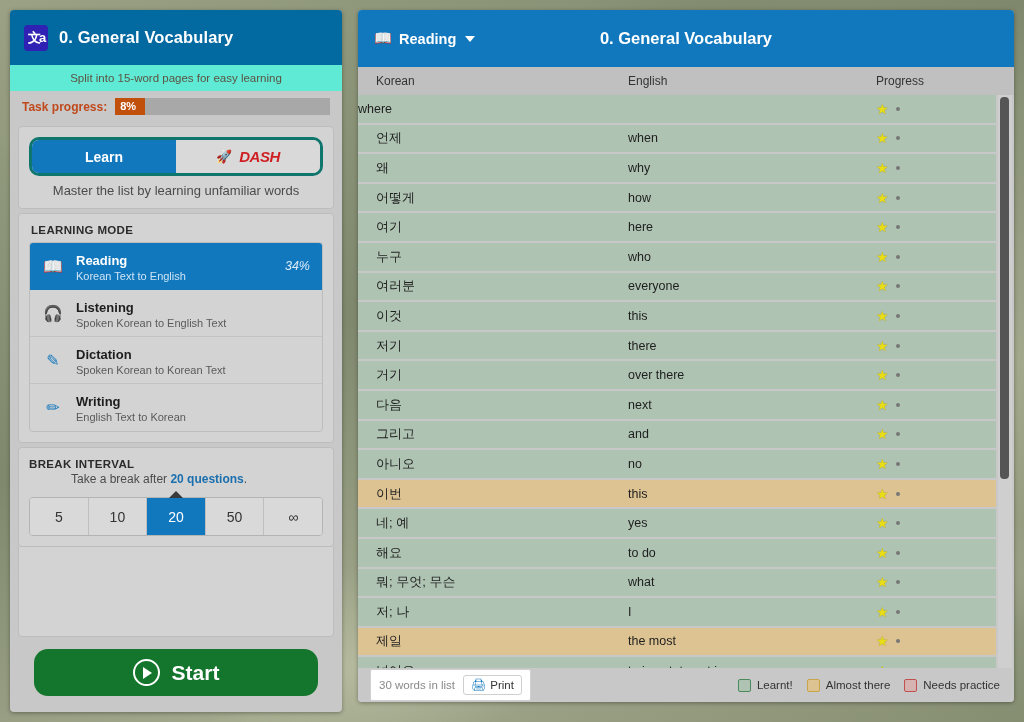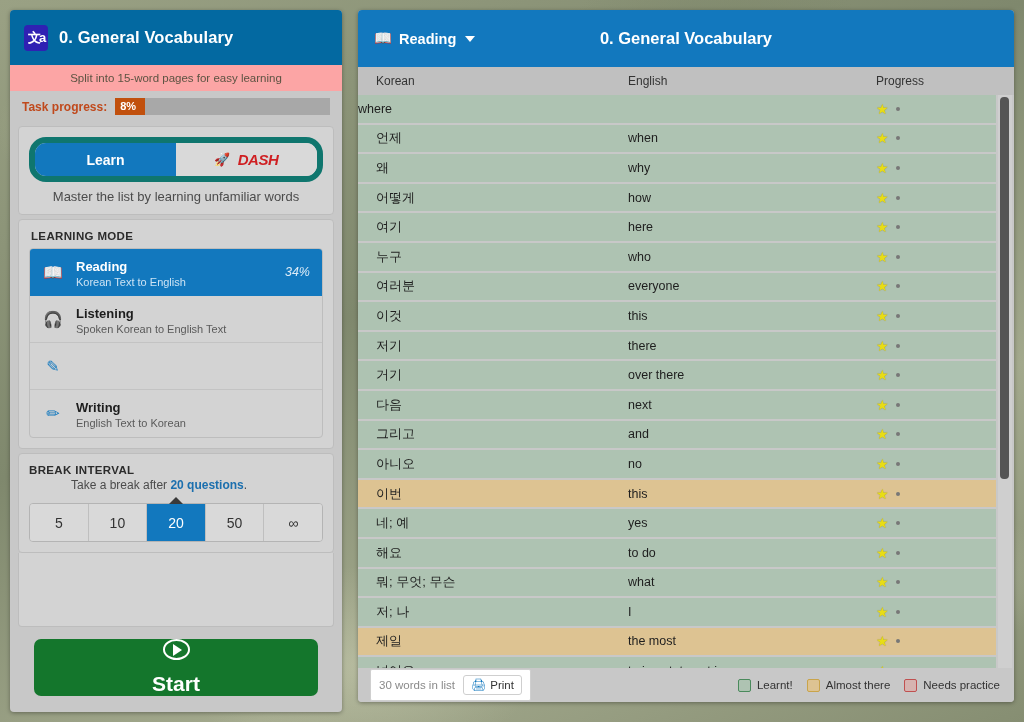--- a/index.html
+++ b/index.html
@@ -38,21 +38,21 @@
   }
   .app-icon {
     width: 24px; height: 26px; background: #2f21b3;
     border-radius: 4px; position: relative; flex: none;
     color:#fff; font-size: 13px; font-weight: bold; line-height: 26px;
     text-align:center; letter-spacing:-2px;
   }
   .lp-title { font-size: 16.5px; font-weight: bold; letter-spacing: .1px; }
 
   .lp-subbar {
-    background: #fca5a5; color: #5c5342;
+    background: #5eead4; color: #5c5342;
     height: 26px; display: flex; align-items: center; justify-content: center;
     font-size: 11.5px;
   }
   .lp-progressrow {
     height: 31px; display: flex; align-items: center;
     padding: 0 12px; gap: 8px; background: #c8c8c8; justify-content: flex-end;
   }
   .lp-progresslabel { color: #c0491c; font-weight: bold; font-size: 12px; }
   .progress-track {
     flex: 1; height: 17px; background: #a8a8a8; position: relative; overflow: hidden;
@@ -65,21 +65,21 @@
     position: absolute; left: 5px; top: 0; line-height: 17px;
     color: #fff; font-size: 11px; font-weight: bold;
   }
 
   .lp-card {
     margin: 4px 8px 0 8px; background: #d3d3d3;
     border: 1px solid #bdbdbd; border-radius: 4px;
     padding: 10px;
   }
   .mode-toggle {
-    display: flex; border: 6px solid #0f766e; border-radius: 17px; overflow: hidden;
+    display: flex; border: 3px solid #0f766e; border-radius: 10px; overflow: hidden;
     background: #d9d9d9;
   }
   .mode-toggle > div {
     flex: 1; height: 33px; display: flex; align-items: center; justify-content: center;
     font-size: 14px; font-weight: bold;
   }
   .mt-learn { background: #1278be; color: #fff; }
   .mt-dash { background: #d9d9d9; color: #cf1f22; gap: 7px; font-style: italic; }
   .dash-word { font-size: 15px; font-weight: 900; font-style: italic; letter-spacing: -.4px; }
   .rocket { font-size: 13px; font-style: normal; }
@@ -121,23 +121,23 @@
     border-right: 1px solid #bfbfbf;
   }
   .brk-opt:last-child { border-right: none; }
   .brk-opt.sel { background: #1278be; color: #fff; }
 
   .lp-spacer { flex: 1; margin: 0 8px; background: #d3d3d3;
                border-left: 1px solid #bdbdbd; border-right: 1px solid #bdbdbd;
                border-bottom: 1px solid #bdbdbd; border-radius: 0 0 4px 4px; }
   .lp-footer { padding: 12px 24px 16px 24px; position: relative; }
   .start-btn {
-    background: #14762c; color: #fff; height: 57px; border-radius: 7px;
+    background: #14762c; color: #fff; height: 47px; border-radius: 14px;
     display: flex; align-items: center; justify-content: center; gap: 12px;
-    font-size: 21px; font-weight: bold; flex-direction: column;
+    font-size: 21px; font-weight: bold;
   }
   .play-circle {
     width: 27px; height: 27px; border: 2px solid #fff; border-radius: 50%;
     display: flex; align-items: center; justify-content: center;
   }
   .play-tri {
     width: 0; height: 0; border-left: 9px solid #fff;
     border-top: 6px solid transparent; border-bottom: 6px solid transparent;
     margin-left: 3px;
   }
@@ -260,20 +260,24 @@
       <div class="mode-row">
         <span class="mode-ico">🎧</span>
         <span class="mode-txt">
           <span class="mode-name">Listening</span>
           <span class="mode-sub" style="display:block">Spoken Korean to English Text</span>
         </span>
       </div>
 
       <div class="mode-row">
         <span class="mode-ico">✎</span>
+        <span class="mode-txt">
+          <span class="mode-name">Dictation</span>
+          <span class="mode-sub" style="display:block">Spoken Korean to Korean Text</span>
+        </span>
       </div>
 
       <div class="mode-row">
         <span class="mode-ico">✏</span>
         <span class="mode-txt">
           <span class="mode-name">Writing</span>
           <span class="mode-sub" style="display:block">English Text to Korean</span>
         </span>
       </div>
 

